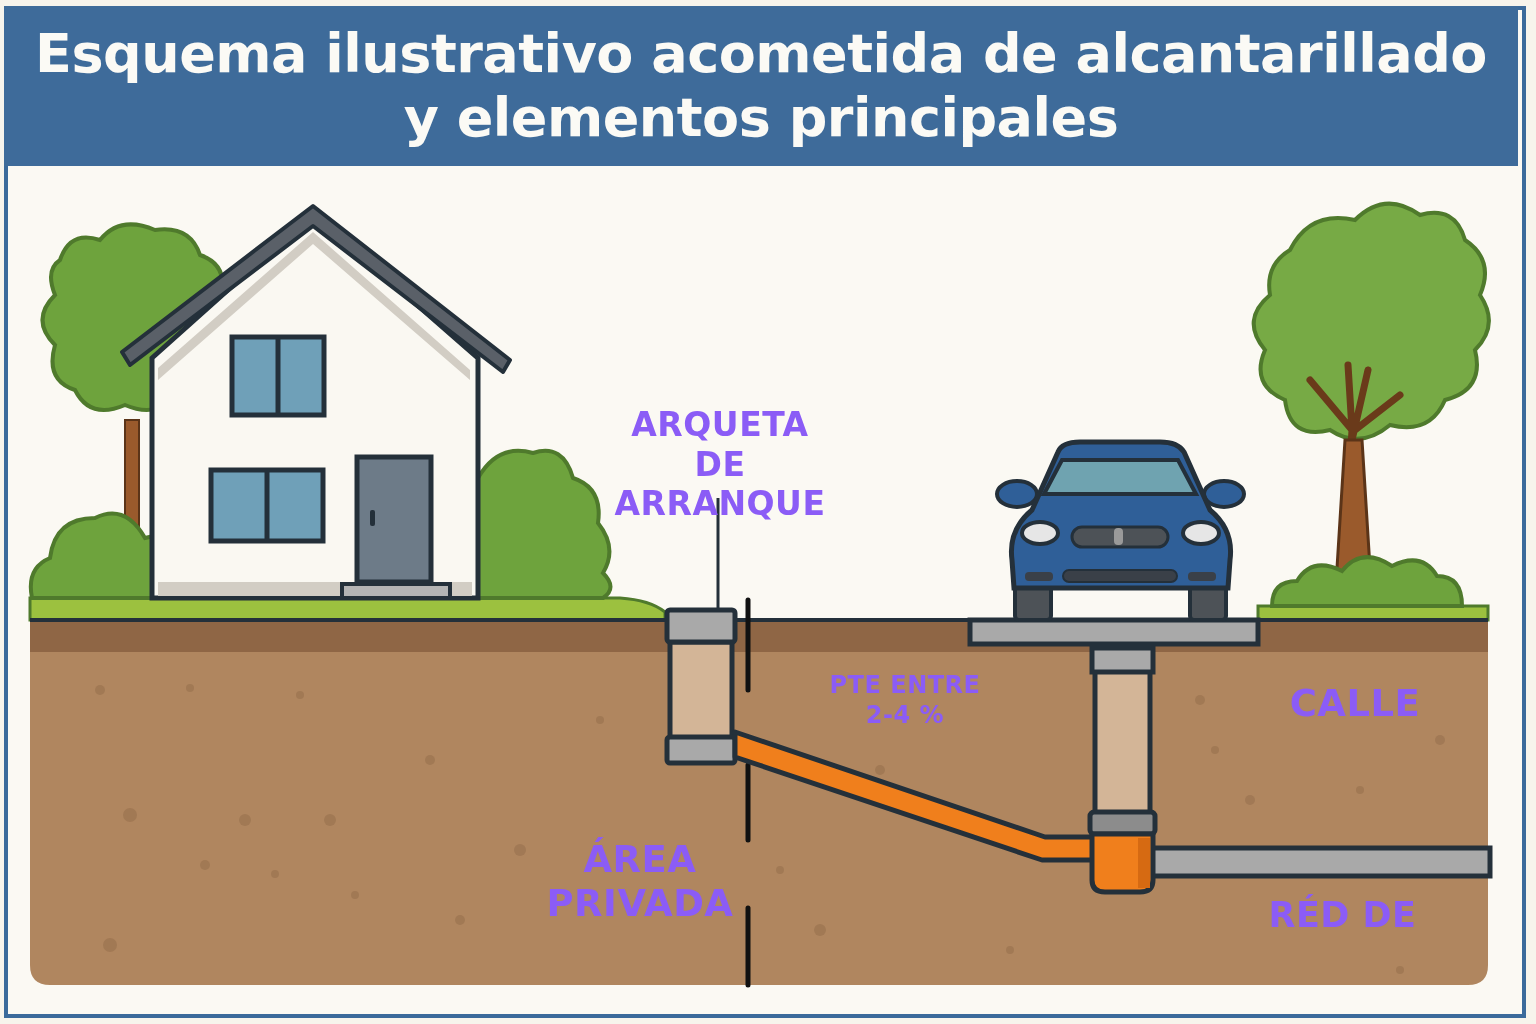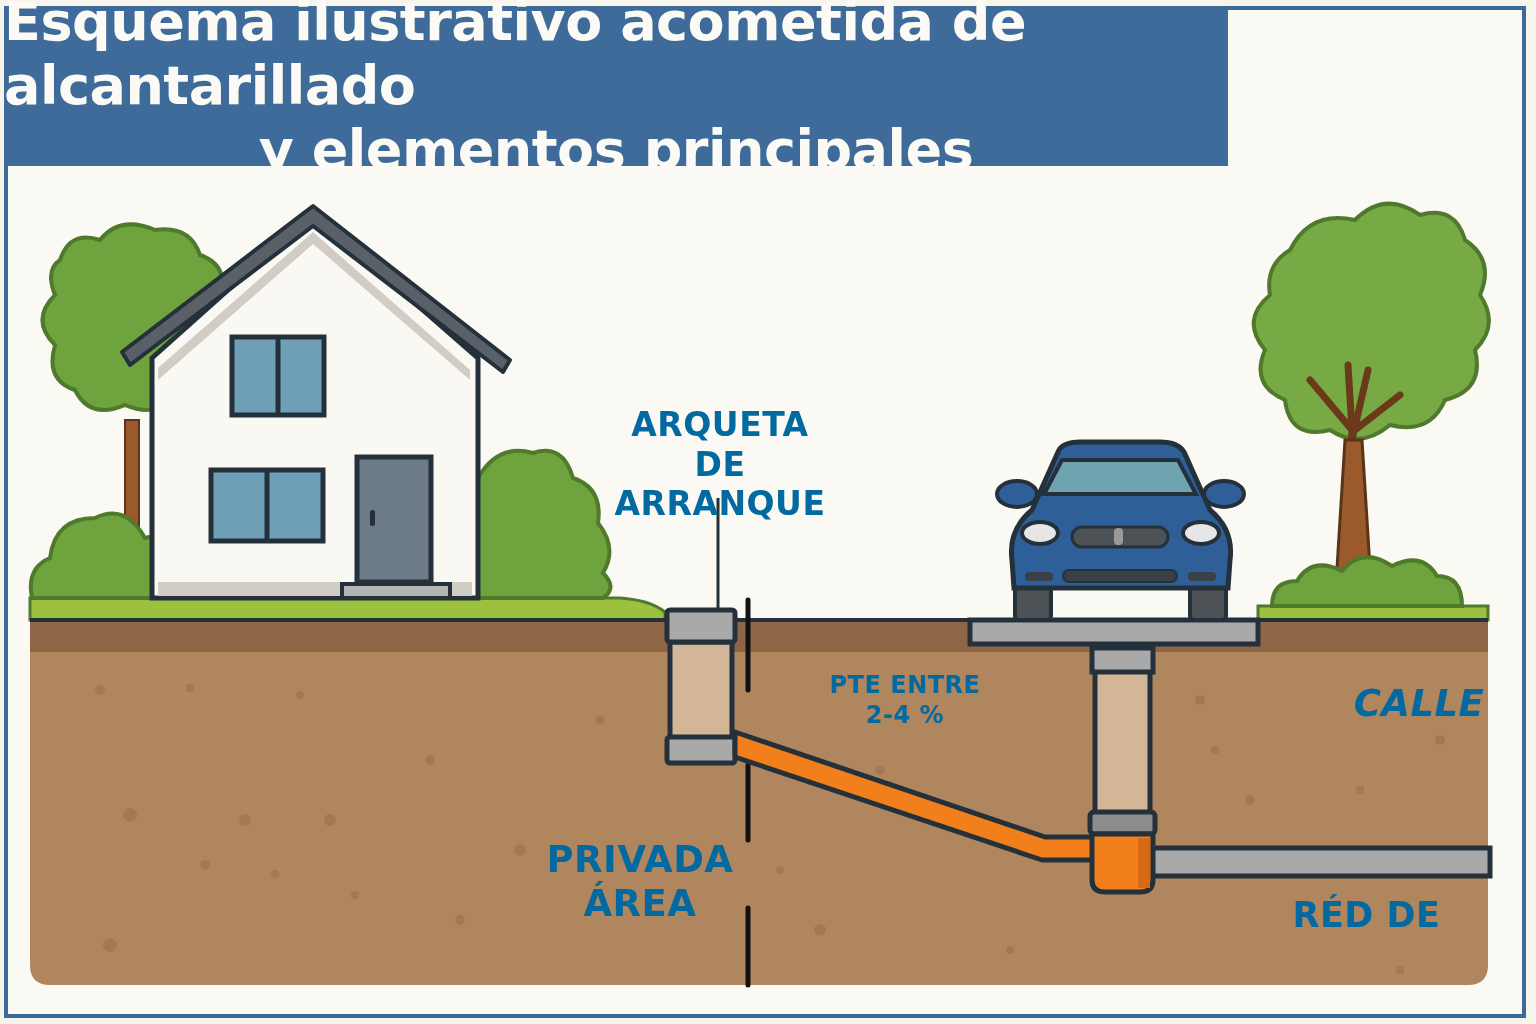--- a/index.html
+++ b/index.html
@@ -1,28 +1,28 @@
 <!DOCTYPE html>
 <html><head>
   <meta charset="utf-8">
   <style>
     html, body { margin: 0; padding: 0; }
     body { width: 1536px; height: 1024px; background: #f7f4ec; overflow: hidden; position: relative; font-family: "DejaVu Sans", sans-serif; }
     .frame { position: absolute; left: 4px; top: 6px; width: 1522px; height: 1012px; border: 4px solid #3b6a9b; box-sizing: border-box; background: #fbf9f3; }
     .title-bar { position: absolute; left: 0; top: 0; right: 0; height: 160px; background: #3e6b9a; display: flex; flex-direction: column; align-items: center; justify-content: center; }
     .title-line { color: #fbfaf5; font-size: 54px; font-weight: bold; line-height: 64px; letter-spacing: -0.5px; font-family: "DejaVu Sans", sans-serif; }
     .scene { position: absolute; left: 0; top: 0; width: 1536px; height: 1024px; }
-    .label { position: absolute; color: #0369a1; font-weight: bold; text-align: center; font-family: "DejaVu Sans", sans-serif; line-height: 1.2; letter-spacing: 0.5px; }
+    .label { position: absolute; color: #8b5cf6; font-weight: bold; text-align: center; font-family: "DejaVu Sans", sans-serif; line-height: 1.2; letter-spacing: 0.5px; }
   </style>
 </head>
 <body>
 
 <div class="frame"></div>
 
-<div class="title-bar" style="left:4px; top:6px; width:1224px;justify-content:center;">
+<div class="title-bar" style="left:4px; top:6px; width:1514px;justify-content:center;">
   <div class="title-line">Esquema ilustrativo acometida de alcantarillado</div>
   <div class="title-line">y elementos principales</div>
 </div>
 
 <svg class="scene" viewBox="0 0 1536 1024" xmlns="http://www.w3.org/2000/svg">
   <defs>
     <clipPath id="soilclip">
       <path d="M30 620 L1488 620 L1488 965 Q1488 985 1468 985 L50 985 Q30 985 30 965 Z"></path>
     </clipPath>
   </defs>
@@ -161,23 +161,23 @@
   <div>ARQUETA</div>
   <div>DE ARRANQUE</div>
 </div>
 
 <div class="label" style="left:790px; top:670px; width:230px; font-size:24px; line-height:1.25;">
   <div>PTE ENTRE</div>
   <div>2-4 %</div>
 </div>
 
 <div class="label" style="left:530px; top:838px; width:220px; font-size:37px; line-height:1.2;">
+  <div>ÁREA</div>
   <div>PRIVADA</div>
-  <div>ÁREA</div>
 </div>
 
-<div class="label" style="left:1309px; top:682px; width:220px; font-size:37px; line-height:1.2;font-style:italic;">
+<div class="label" style="left:1245px; top:682px; width:220px; font-size:37px; line-height:1.2;">
   <div>CALLE</div>
 </div>
 
-<div class="label" style="left:1200px; top:894px; width:285px; font-size:35px; line-height:1.25;margin-left:24px;">
+<div class="label" style="left:1200px; top:894px; width:285px; font-size:35px; line-height:1.25;">
   <div>RÉD DE</div>
 </div>
 
 </body></html>

